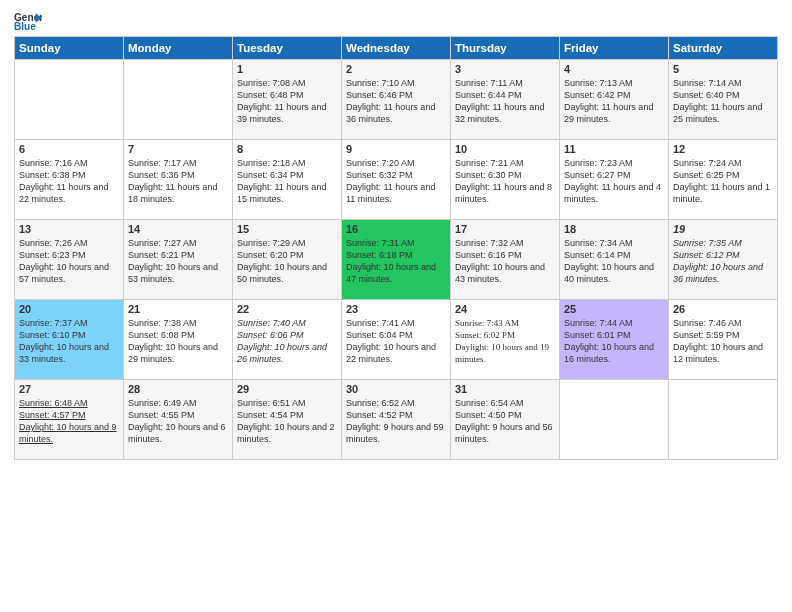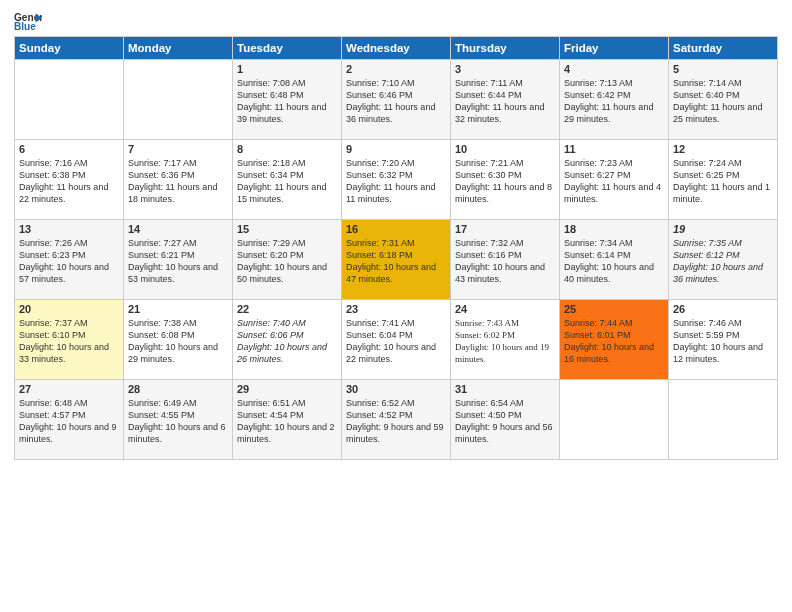--- a/index.html
+++ b/index.html
@@ -207,21 +207,21 @@
             <div class="cell-content" style="white-space: pre-line;">Sunrise: 7:27 AM
 Sunset: 6:21 PM
 Daylight: 10 hours and 53 minutes.</div>
           </td>
           <td style="background: rgb(245, 245, 245);">
             <span class="day-num">15</span>
             <div class="cell-content" style="white-space: pre-line;">Sunrise: 7:29 AM
 Sunset: 6:20 PM
 Daylight: 10 hours and 50 minutes.</div>
           </td>
-          <td style="background: #eab308; margin-left: 48px;">
+          <td style="background: #22c55e; margin-left: 48px;">
             <span class="day-num">16</span>
             <div class="cell-content" style="white-space: pre-line;">Sunrise: 7:31 AM
 Sunset: 6:18 PM
 Daylight: 10 hours and 47 minutes.</div>
           </td>
           <td style="background: rgb(245, 245, 245);">
             <span class="day-num">17</span>
             <div class="cell-content" style="white-space: pre-line;">Sunrise: 7:32 AM
 Sunset: 6:16 PM
 Daylight: 10 hours and 43 minutes.</div>
@@ -233,21 +233,21 @@
 Daylight: 10 hours and 40 minutes.</div>
           </td>
           <td style="background: rgb(245, 245, 245); font-style: italic;">
             <span class="day-num">19</span>
             <div class="cell-content" style="white-space: pre-line;">Sunrise: 7:35 AM
 Sunset: 6:12 PM
 Daylight: 10 hours and 36 minutes.</div>
           </td>
         </tr>
         <tr>
-          <td style="background: #fef9c3; margin-top: 24px;">
+          <td style="background: #7dd3fc; margin-top: 24px;">
             <span class="day-num">20</span>
             <div class="cell-content" style="white-space: pre-line;">Sunrise: 7:37 AM
 Sunset: 6:10 PM
 Daylight: 10 hours and 33 minutes.</div>
           </td>
           <td style="background: rgb(255, 255, 255);">
             <span class="day-num">21</span>
             <div class="cell-content" style="white-space: pre-line;">Sunrise: 7:38 AM
 Sunset: 6:08 PM
 Daylight: 10 hours and 29 minutes.</div>
@@ -263,37 +263,37 @@
             <div class="cell-content" style="white-space: pre-line;">Sunrise: 7:41 AM
 Sunset: 6:04 PM
 Daylight: 10 hours and 22 minutes.</div>
           </td>
           <td style="background: rgb(255, 255, 255);">
             <span class="day-num">24</span>
             <div class="cell-content" style="white-space: pre-line; font-family: Liberation Serif, serif;">Sunrise: 7:43 AM
 Sunset: 6:02 PM
 Daylight: 10 hours and 19 minutes.</div>
           </td>
-          <td style="background: #f97316;">
+          <td style="background: #c4b5fd;">
             <span class="day-num">25</span>
             <div class="cell-content" style="white-space: pre-line;">Sunrise: 7:44 AM
 Sunset: 6:01 PM
 Daylight: 10 hours and 16 minutes.</div>
           </td>
           <td style="background: rgb(255, 255, 255);">
             <span class="day-num">26</span>
             <div class="cell-content" style="white-space: pre-line;">Sunrise: 7:46 AM
 Sunset: 5:59 PM
 Daylight: 10 hours and 12 minutes.</div>
           </td>
         </tr>
         <tr>
           <td style="background: rgb(245, 245, 245);">
             <span class="day-num">27</span>
-            <div class="cell-content" style="white-space: pre-line;">Sunrise: 6:48 AM
+            <div class="cell-content" style="white-space: pre-line; text-decoration: underline;">Sunrise: 6:48 AM
 Sunset: 4:57 PM
 Daylight: 10 hours and 9 minutes.</div>
           </td>
           <td style="background: rgb(245, 245, 245);">
             <span class="day-num">28</span>
             <div class="cell-content" style="white-space: pre-line;">Sunrise: 6:49 AM
 Sunset: 4:55 PM
 Daylight: 10 hours and 6 minutes.</div>
           </td>
           <td style="background: rgb(245, 245, 245);">

